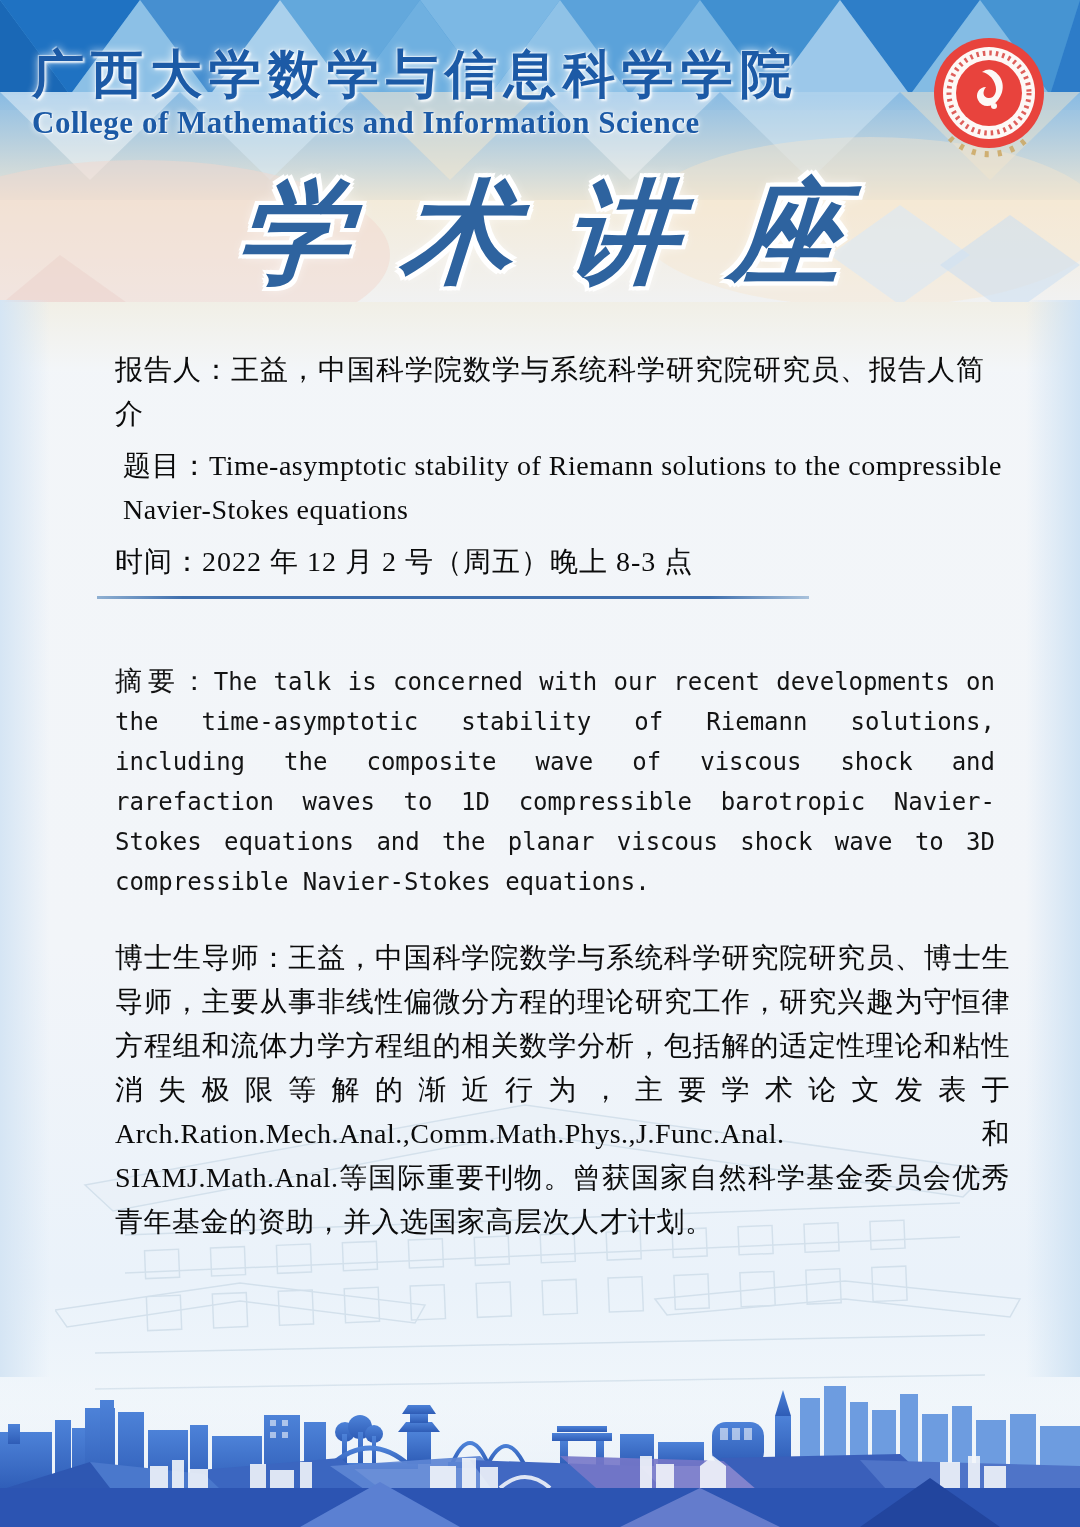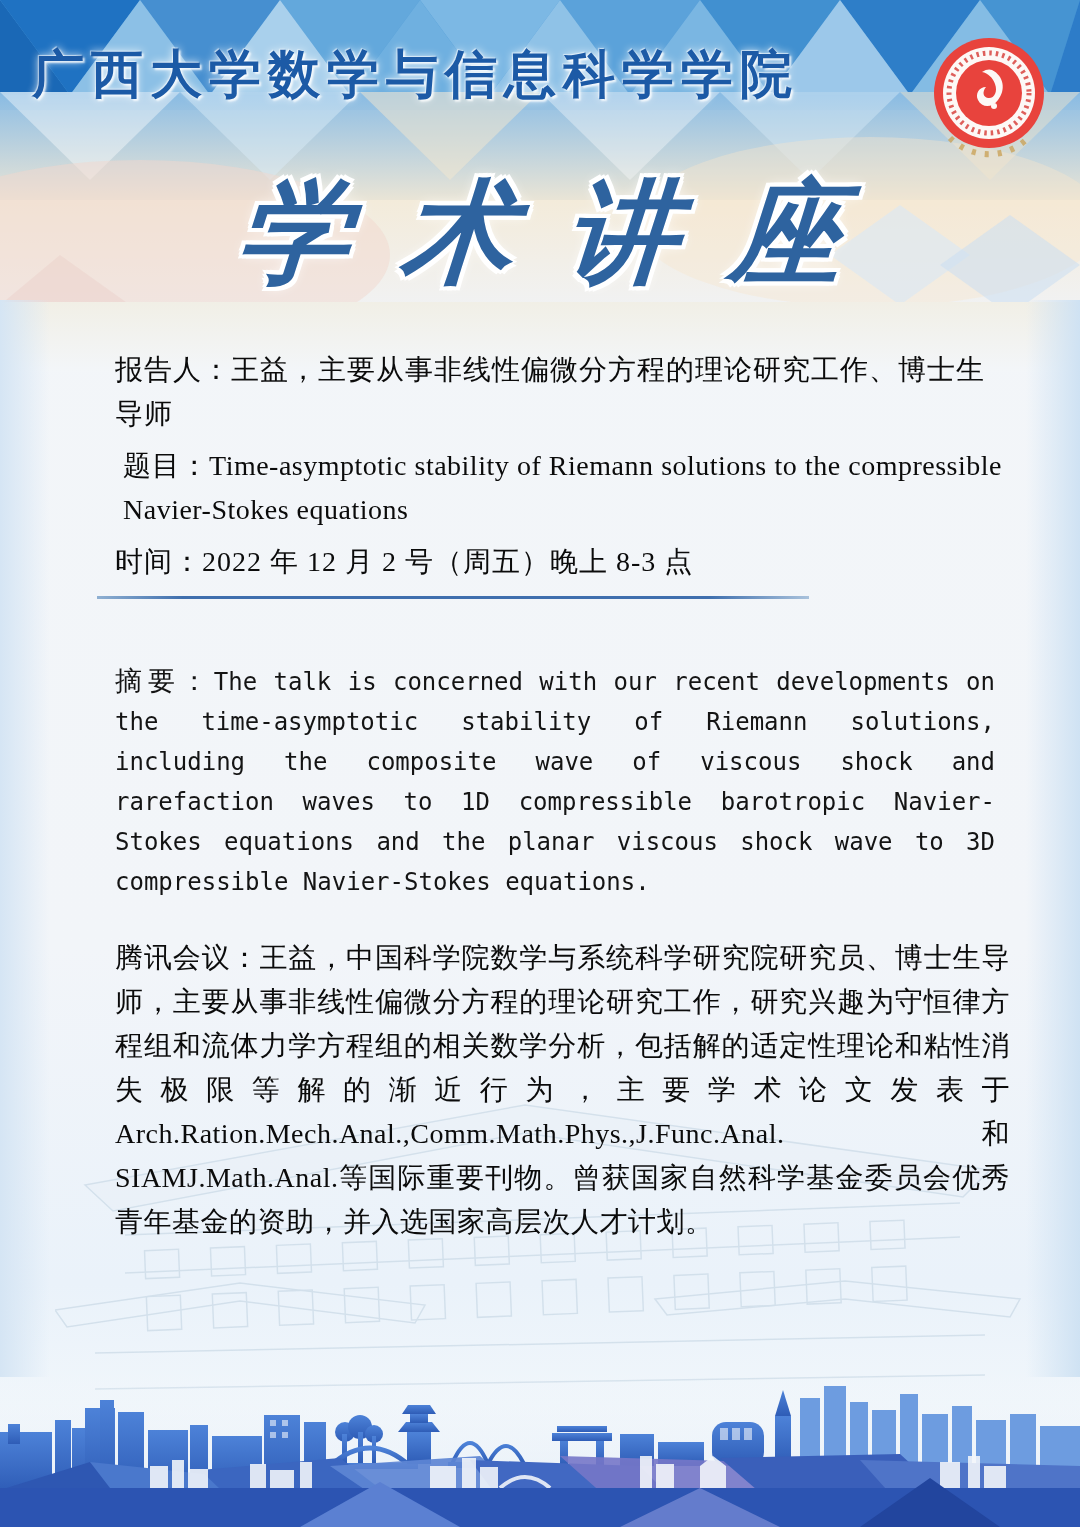--- a/index.html
+++ b/index.html
@@ -250,36 +250,37 @@
         <rect x="984" y="96" width="22" height="22"></rect>
     </g>
     <rect x="0" y="118" width="1080" height="39" fill="#2c54b2"></rect>
     <polygon points="300,157 380,112 460,157" fill="#5b80d2"></polygon>
     <polygon points="620,157 700,118 780,157" fill="#6e84d0" opacity="0.85"></polygon>
     <polygon points="860,157 930,108 1000,157" fill="#22459e"></polygon>
   </svg>
 
   <div class="header-text">
     <div class="college-cn">广西大学数学与信息科学学院</div>
+    <div class="college-en">College of Mathematics and Information Science</div>
   </div>
 
   <svg class="seal" viewBox="0 0 118 126">
     <circle cx="59" cy="59" r="55" fill="#e8433d"></circle>
     <circle cx="59" cy="59" r="46" fill="#fdf8f6"></circle>
     <circle cx="59" cy="59" r="40" fill="none" stroke="#d8443f" stroke-width="5" stroke-dasharray="2.5 4" opacity="0.85"></circle>
     <circle cx="59" cy="59" r="33" fill="#e8433d"></circle>
     <path d="M62,36 C74,42 76,56 68,66 C62,74 52,74 48,66 C45,60 49,53 56,53 C52,58 53,63 58,64 C64,65 68,58 65,50 C63,44 58,39 52,38 C56,35 60,35 62,36 Z" fill="#fdf8f6"></path>
     <circle cx="64" cy="72" r="3" fill="#fdf8f6"></circle>
     <path d="M20,104 A55 55 0 0 0 98,104" fill="none" stroke="#c9a25a" stroke-width="6" stroke-dasharray="4 9" opacity="0.8"></path>
   </svg>
 
   <div class="banner-title">学术讲座</div>
 
   <div class="content">
-    <p class="info-line">报告人：王益，主要从事非线性偏微分方程的理论研究工作、博士生导师</p>
+    <p class="info-line">报告人：王益，中国科学院数学与系统科学研究院研究员、报告人简介</p>
     <p class="topic-line"><span>题目：</span><span>Time-asymptotic stability of Riemann solutions to the compressible Navier-Stokes equations</span></p>
     <p class="info-line">时间：2022 年 12 月 2 号（周五）晚上 8-3 点</p>
     <hr class="divider">
     <p class="abstract-par"><span class="cjk-label">摘要：</span><span>The talk is concerned with our recent developments on the time-asymptotic stability of Riemann solutions, including the composite wave of viscous shock and rarefaction waves to 1D compressible barotropic Navier-Stokes equations and the planar viscous shock wave to 3D compressible Navier-Stokes equations.</span></p>
-    <p class="bio-par"><span>腾讯会议：</span><span>王益，中国科学院数学与系统科学研究院研究员、博士生导师，主要从事非线性偏微分方程的理论研究工作，研究兴趣为守恒律方程组和流体力学方程组的相关数学分析，包括解的适定性理论和粘性消失极限等解的渐近行为，主要学术论文发表于 Arch.Ration.Mech.Anal.,Comm.Math.Phys.,J.Func.Anal. 和 SIAMJ.Math.Anal.等国际重要刊物。曾获国家自然科学基金委员会优秀青年基金的资助，并入选国家高层次人才计划。</span></p>
+    <p class="bio-par"><span>博士生导师：</span><span>王益，中国科学院数学与系统科学研究院研究员、博士生导师，主要从事非线性偏微分方程的理论研究工作，研究兴趣为守恒律方程组和流体力学方程组的相关数学分析，包括解的适定性理论和粘性消失极限等解的渐近行为，主要学术论文发表于 Arch.Ration.Mech.Anal.,Comm.Math.Phys.,J.Func.Anal. 和 SIAMJ.Math.Anal.等国际重要刊物。曾获国家自然科学基金委员会优秀青年基金的资助，并入选国家高层次人才计划。</span></p>
   </div>
 
 </div>
 
 </body></html>

